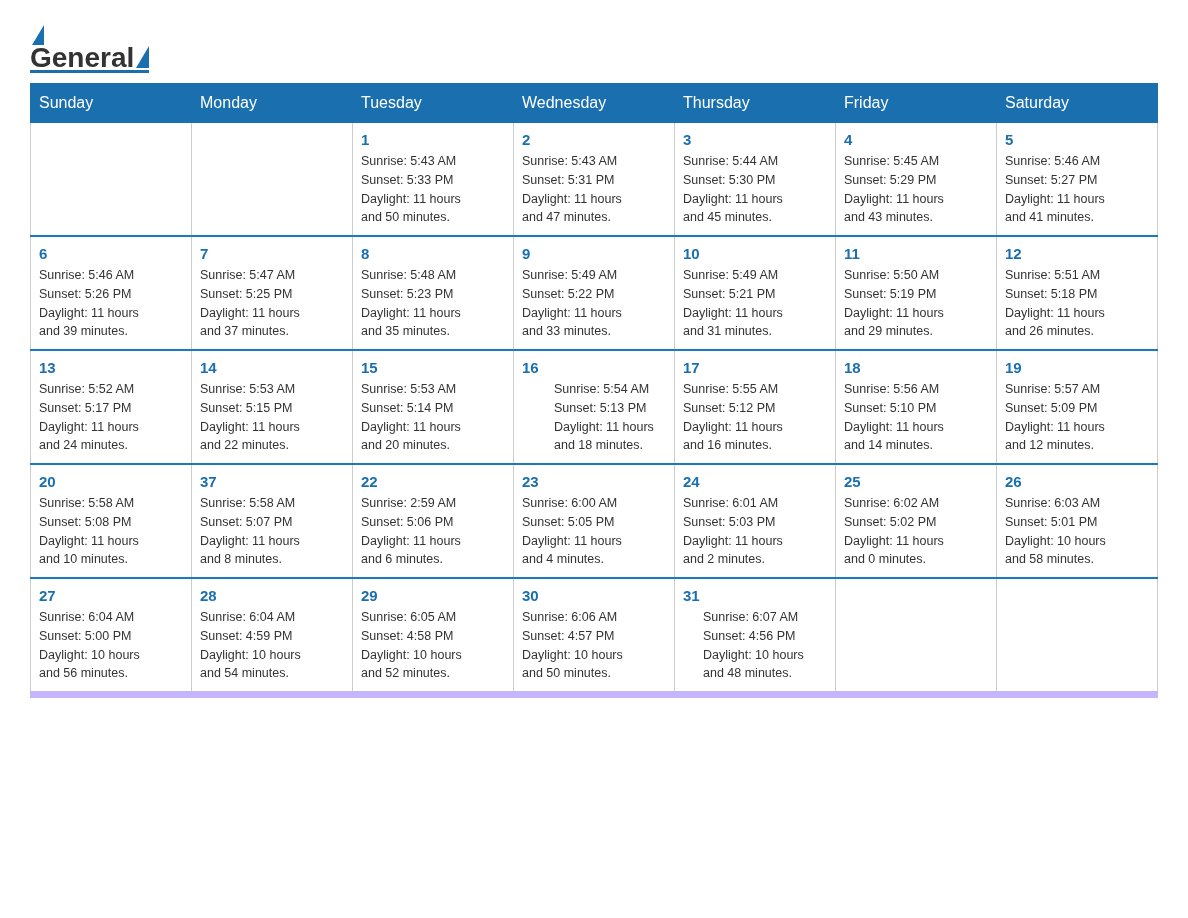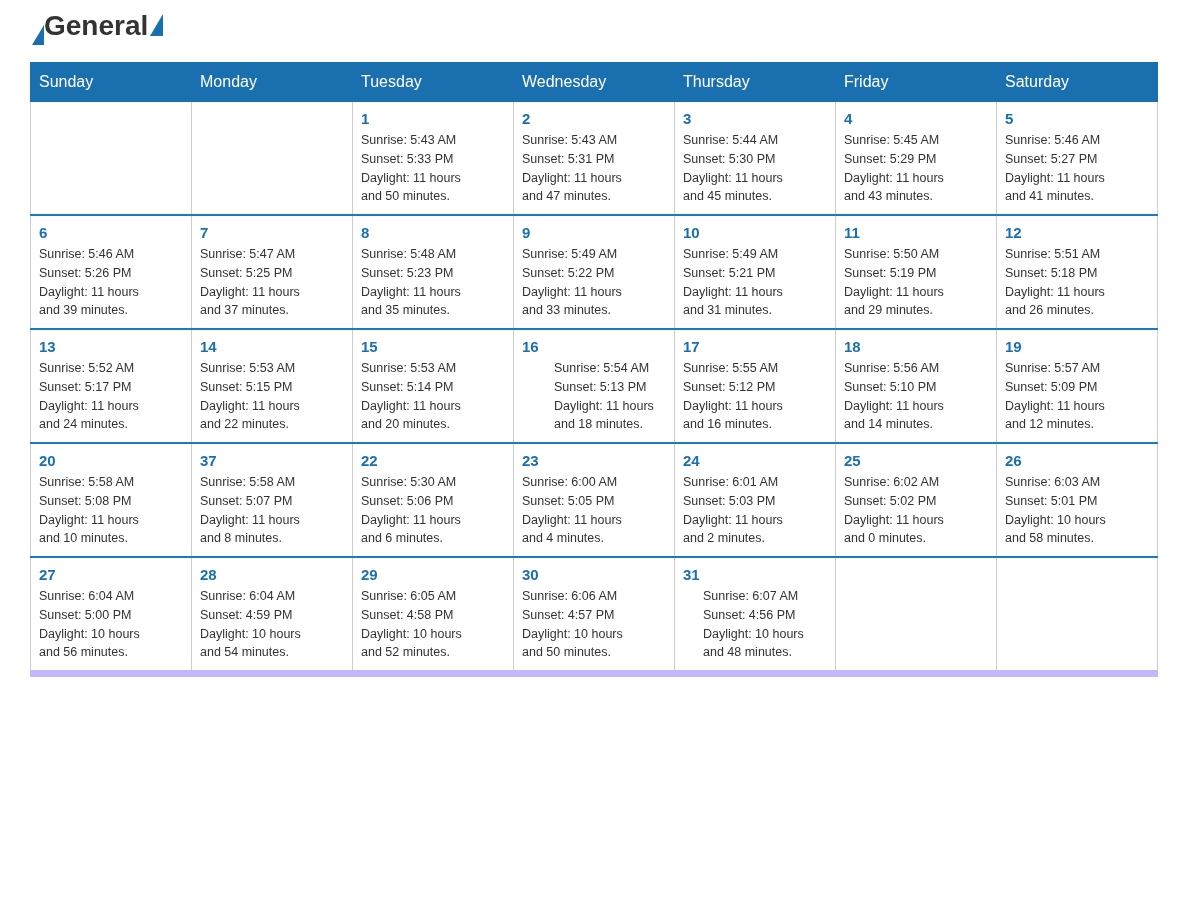--- a/index.html
+++ b/index.html
@@ -11,21 +11,21 @@
       padding: 20px 30px;
     }
     .header {
       display: flex;
       justify-content: space-between;
       align-items: flex-start;
       margin-bottom: 10px;
     }
     .logo {
       display: flex;
-      flex-direction: row;
+      flex-direction: column;
       align-items: flex-start;
       justify-content: flex-end;
     }
     .logo-text {
       display: flex;
       align-items: center;
       font-size: 28px;
       font-weight: bold;
       color: #333;
     }
@@ -301,21 +301,21 @@
         </td>
         <td>
           <span class="day-number">37</span>
           <div class="day-info" style="white-space: pre-line;">Sunrise: 5:58 AM
 Sunset: 5:07 PM
 Daylight: 11 hours
 and 8 minutes.</div>
         </td>
         <td>
           <span class="day-number">22</span>
-          <div class="day-info" style="white-space: pre-line;">Sunrise: 5:30 AM
+          <div class="day-info" style="white-space: pre-line;">Sunrise: 2:59 AM
 Sunset: 5:06 PM
 Daylight: 11 hours
 and 6 minutes.</div>
         </td>
         <td>
           <span class="day-number">23</span>
           <div class="day-info" style="white-space: pre-line;">Sunrise: 6:00 AM
 Sunset: 5:05 PM
 Daylight: 11 hours
 and 4 minutes.</div>

